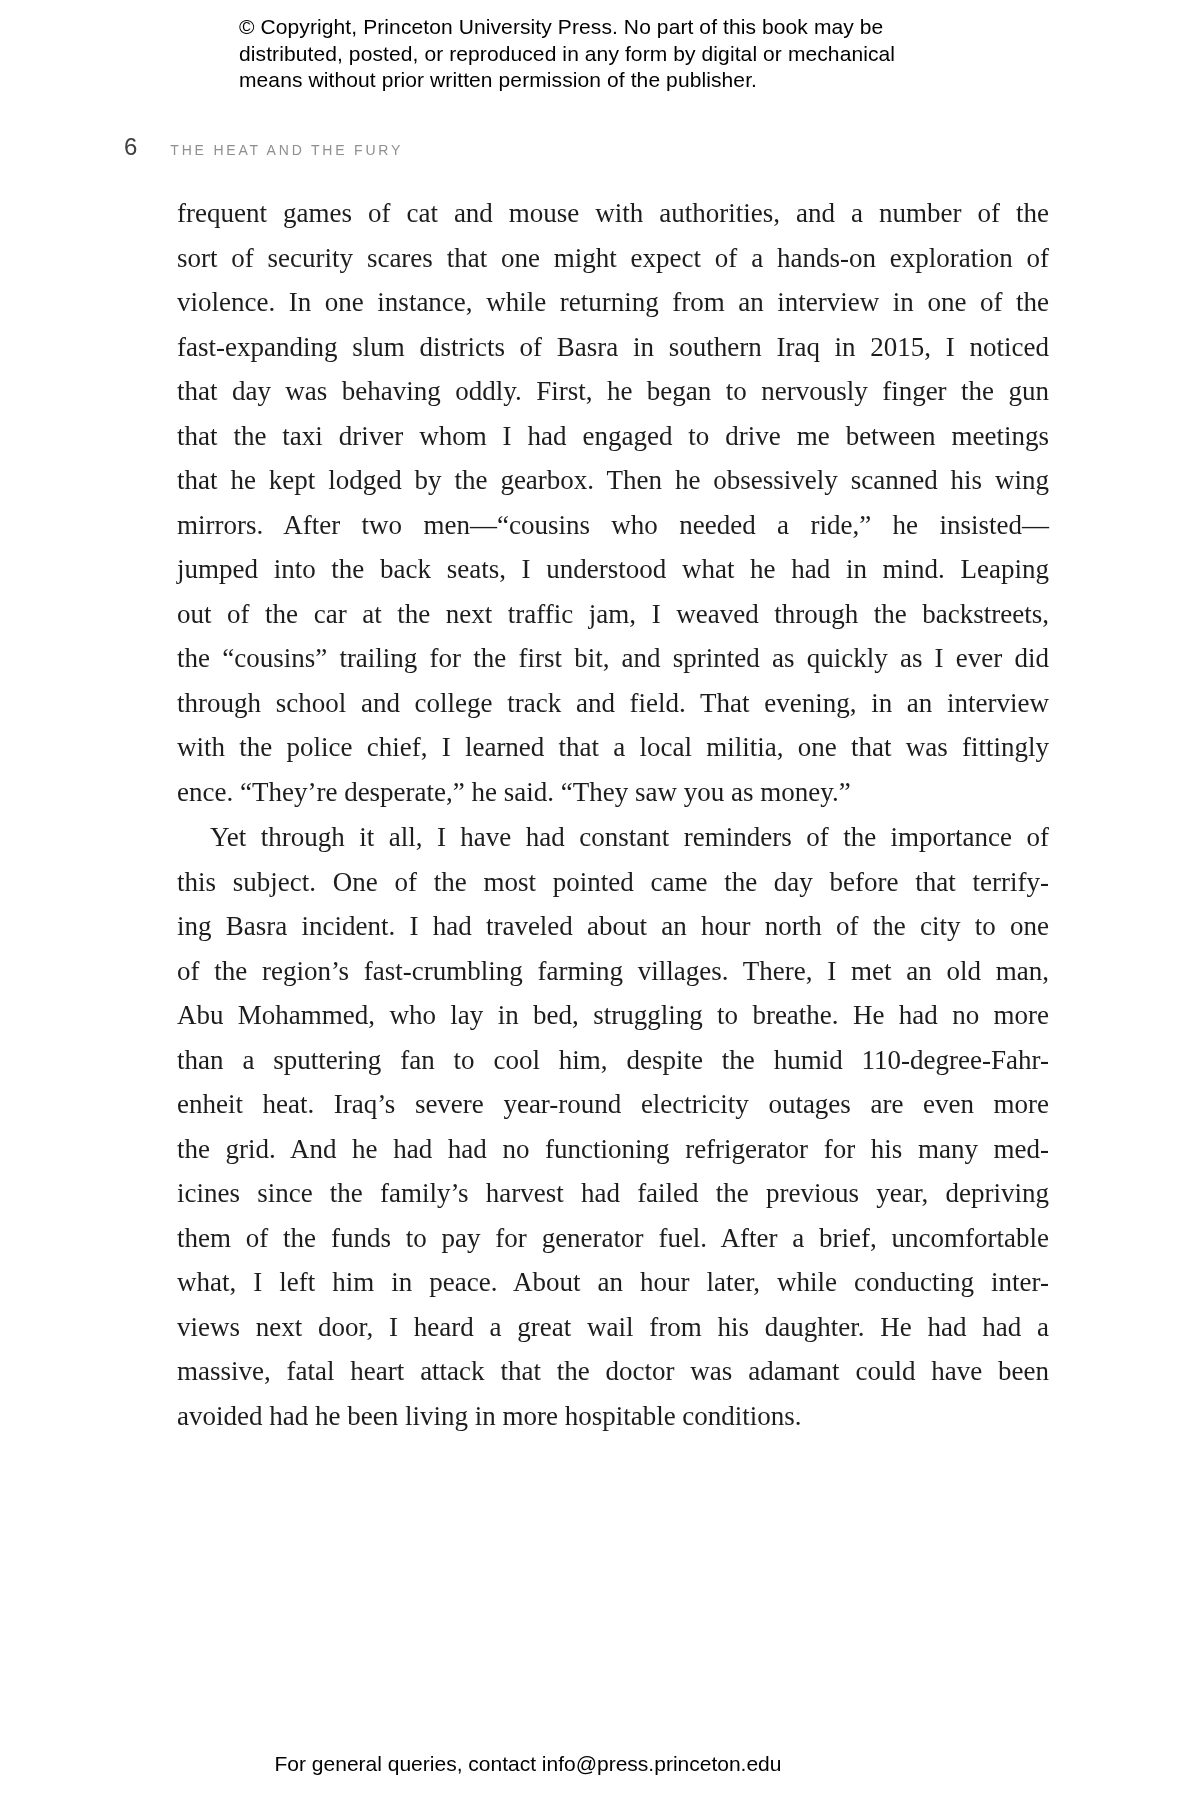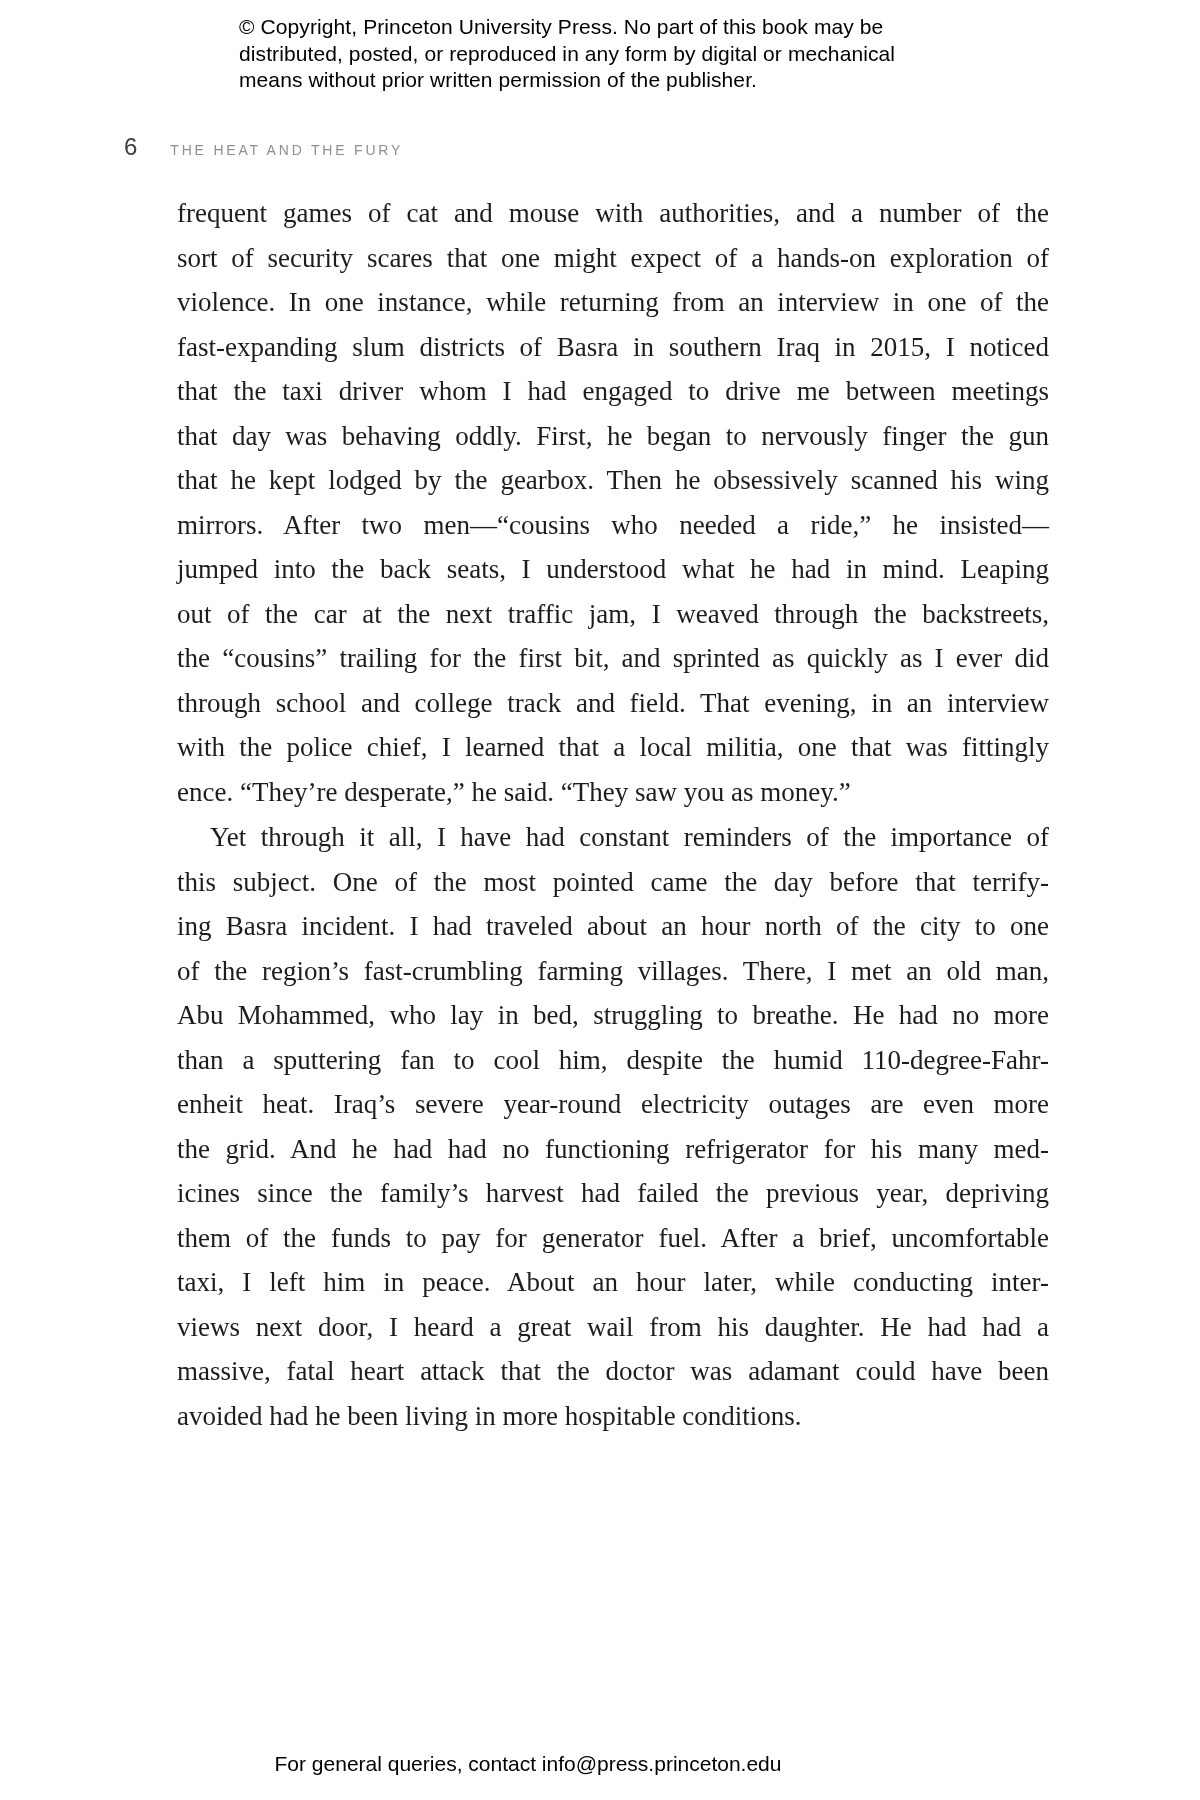--- a/index.html
+++ b/index.html
@@ -83,43 +83,43 @@
   <span class="page-number">6</span>
   <span class="running-title">THE HEAT AND THE FURY</span>
 </div>
 
 <main class="body-text">
     <div class="paragraph">
       <div class="line">frequent games of cat and mouse with authorities, and a number of the</div>
       <div class="line">sort of security scares that one might expect of a hands-on exploration of</div>
       <div class="line">violence. In one instance, while returning from an interview in one of the</div>
       <div class="line">fast-expanding slum districts of Basra in southern Iraq in 2015, I noticed</div>
+      <div class="line">that day was behaving oddly. First, he began to nervously finger the gun</div>
       <div class="line">that the taxi driver whom I had engaged to drive me between meetings</div>
-      <div class="line">that day was behaving oddly. First, he began to nervously finger the gun</div>
       <div class="line">that he kept lodged by the gearbox. Then he obsessively scanned his wing</div>
       <div class="line">mirrors. After two men—“cousins who needed a ride,” he insisted—</div>
       <div class="line">jumped into the back seats, I understood what he had in mind. Leaping</div>
       <div class="line">out of the car at the next traffic jam, I weaved through the backstreets,</div>
       <div class="line">the “cousins” trailing for the first bit, and sprinted as quickly as I ever did</div>
       <div class="line">through school and college track and field. That evening, in an interview</div>
       <div class="line">with the police chief, I learned that a local militia, one that was fittingly</div>
       <div class="line last">ence. “They’re desperate,” he said. “They saw you as money.”</div>
     </div>
     <div class="paragraph">
       <div class="line indent">Yet through it all, I have had constant reminders of the importance of</div>
       <div class="line">this subject. One of the most pointed came the day before that terrify-</div>
       <div class="line">ing Basra incident. I had traveled about an hour north of the city to one</div>
       <div class="line">of the region’s fast-crumbling farming villages. There, I met an old man,</div>
       <div class="line">Abu Mohammed, who lay in bed, struggling to breathe. He had no more</div>
       <div class="line">than a sputtering fan to cool him, despite the humid 110-degree-Fahr-</div>
       <div class="line">enheit heat. Iraq’s severe year-round electricity outages are even more</div>
       <div class="line">the grid. And he had had no functioning refrigerator for his many med-</div>
       <div class="line">icines since the family’s harvest had failed the previous year, depriving</div>
       <div class="line">them of the funds to pay for generator fuel. After a brief, uncomfortable</div>
-      <div class="line">taxi, I left him in peace. About an hour later, while conducting inter-</div>
+      <div class="line">what, I left him in peace. About an hour later, while conducting inter-</div>
       <div class="line">views next door, I heard a great wail from his daughter. He had had a</div>
       <div class="line">massive, fatal heart attack that the doctor was adamant could have been</div>
       <div class="line last">avoided had he been living in more hospitable conditions.</div>
     </div>
   </main>
 
 <div class="page-footer">
   <span>For general queries, contact info@press.princeton.edu</span>
 </div>
 

